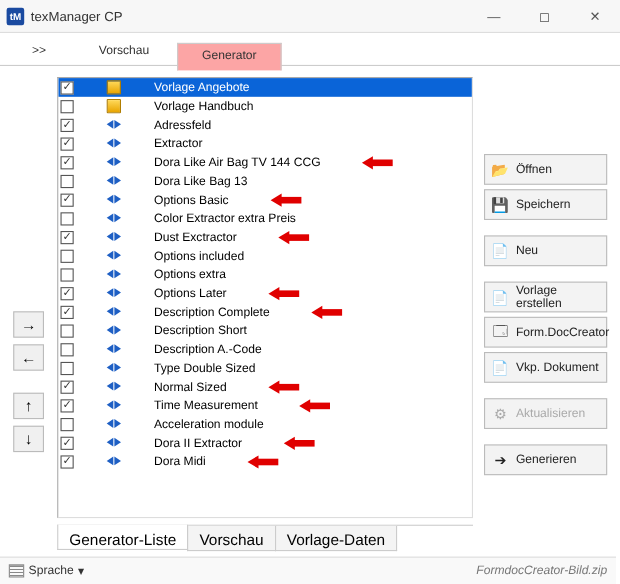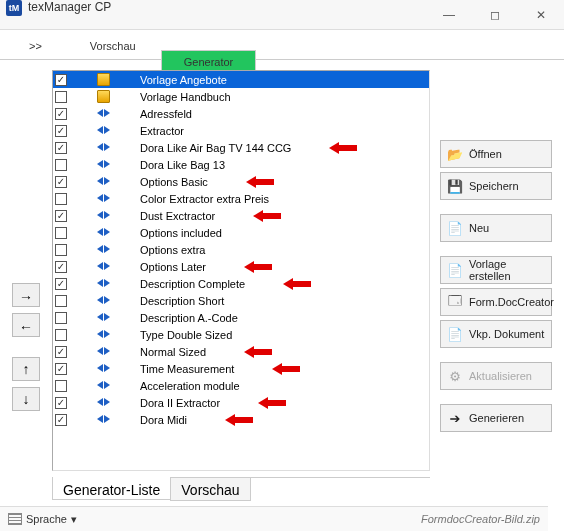--- a/index.html
+++ b/index.html
@@ -11,21 +11,21 @@
     width: 564px;
     height: 531px;
     overflow: hidden;
     position: relative;
   }
   .titlebar {
     height: 30px;
     background: #f7f7f7;
     border-bottom: 1px solid #ddd;
     display: flex;
-    align-items: flex-start;
+    align-items: center;
     padding: 0 0 0 6px;
     color: #333;
     font-size: 12px;
   }
   .titlebar .appicon {
     width: 16px; height: 16px;
     background: #1a4aa0;
     border-radius: 2px;
     display: flex; align-items: center; justify-content: center;
     color: #fff; font-size: 9px; font-weight: bold;
@@ -45,24 +45,24 @@
   }
   .toptab {
     padding: 5px 22px;
     font-size: 11px;
     color: #333;
     border: 1px solid transparent;
     border-bottom: none;
     margin-right: 2px;
   }
   .toptab.active {
-    background: #22c55e;
+    background: #fca5a5;
     border-color: #ccc;
     position: relative;
-    top: 16px;
+    top: 5px;
   }
   .content {
     position: absolute;
     top: 60px; left: 0; right: 0; bottom: 22px;
     padding: 10px 12px 8px 12px;
     display: flex;
     gap: 10px;
   }
   .leftcol {
     width: 30px;
@@ -213,21 +213,21 @@
     color: #aaa;
   }
   .sidebtn .sicon {
     width: 16px; height: 16px;
     display: flex; align-items: center; justify-content: center;
     font-size: 13px;
     flex-shrink: 0;
   }
   .statusbar {
     position: absolute;
-    bottom: 0; left: 0; right: 16px;
+    bottom: 0; left: 0; right: 4px;
     height: 22px;
     border-top: 1px solid #ddd;
     display: flex;
     align-items: center;
     padding: 12px 8px;
     font-size: 11px;
     color: #333;
     background: #f9f9f9;
   }
   .statusbar .lang {
@@ -383,20 +383,21 @@
         <div class="row">
           <span class="cb checked"></span>
           <span class="micon blue"></span>
           <span class="label">Dora Midi</span>
           <span class="redarrow"></span>
         </div>
       </div>
     <div class="bottomtabs" id="bottomtabs">
         <div class="btab active">Generator-Liste</div>
         <div class="btab">Vorschau</div>
+        <div class="btab">Vorlage-Daten</div>
       </div>
   </div>
 
   <div class="rightcol" id="sidebtns">
       <div class="sidebtn">
         <span class="sicon">📂</span>
         <span>Öffnen</span>
       </div>
       <div class="sidebtn">
         <span class="sicon">💾</span>

